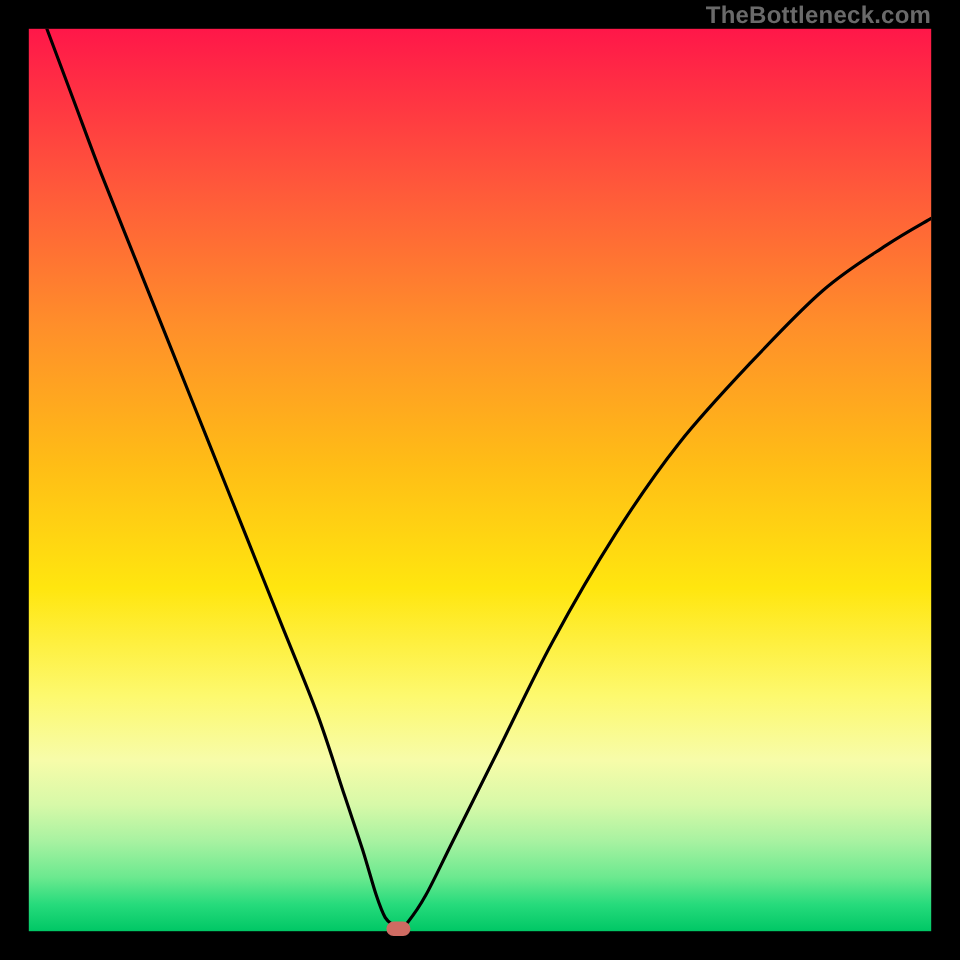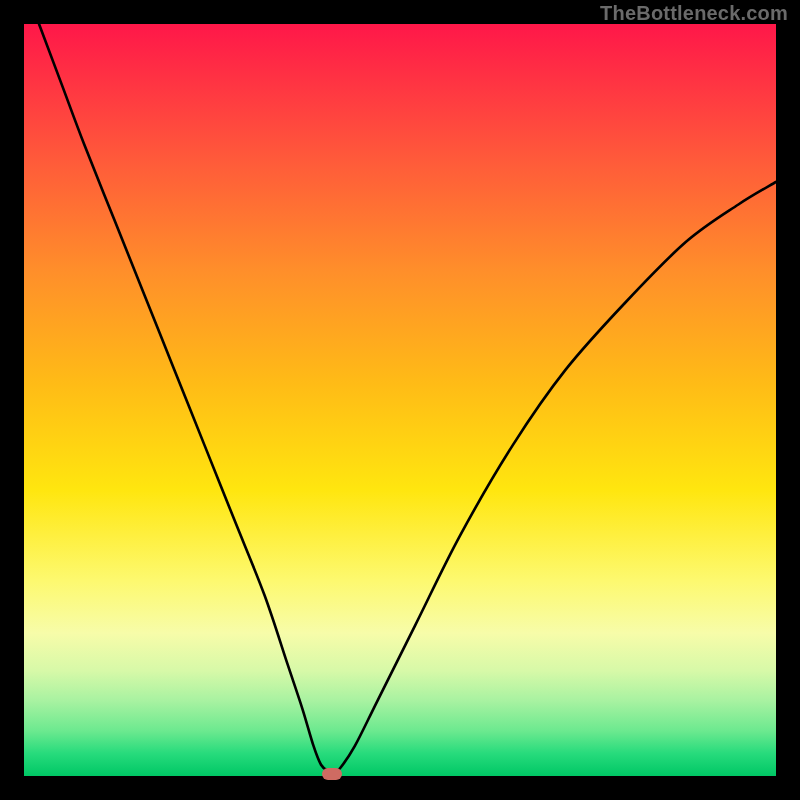--- a/index.html
+++ b/index.html
@@ -26,21 +26,21 @@
       #f7fca9 81%,
       #d7f9a8 86%,
       #a8f2a1 90%,
       #6ce98f 94%,
       #27db7c 97%,
       #00c765 100%);
   }
   .watermark {
     position: absolute;
     top: 2px;
-    right: 12px;
+    right: 24px;
     font-family: Arial, Helvetica, sans-serif;
     font-size: 20px;
     font-weight: 600;
     color: #6a6a6a;
     letter-spacing: 0.2px;
     user-select: none;
   }
   svg.curve {
     position: absolute;
     left: 0; top: 0;

